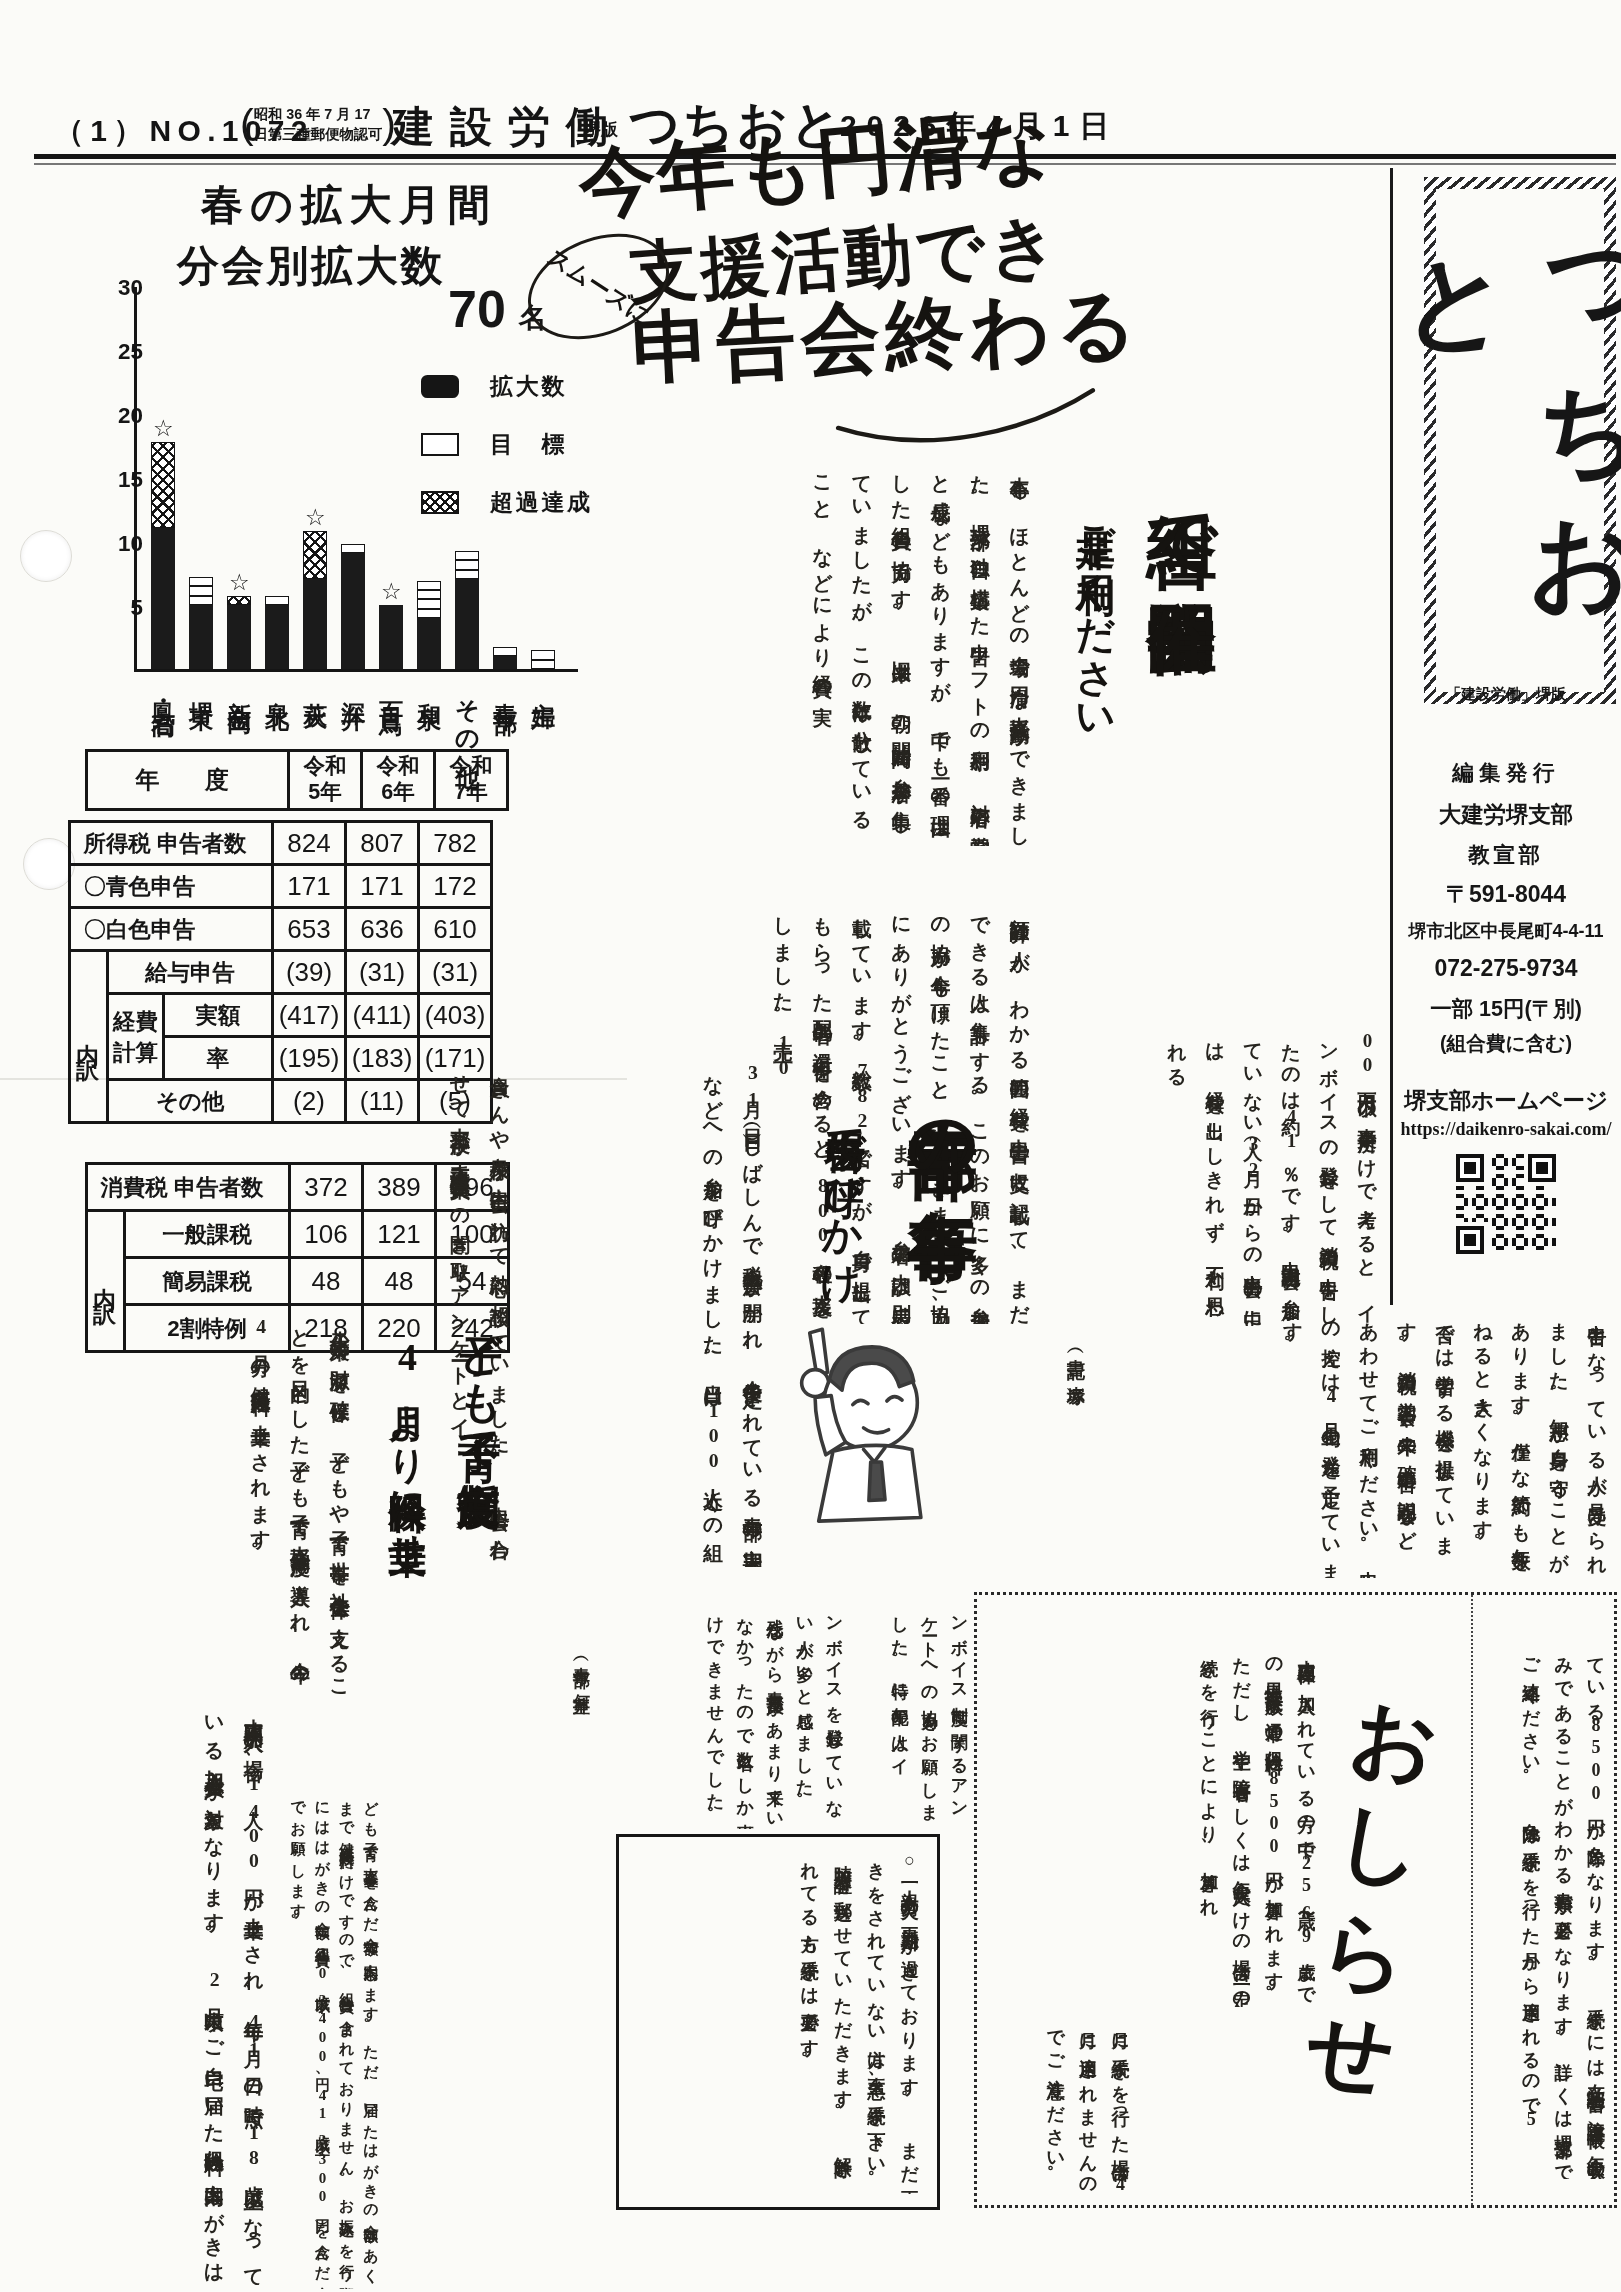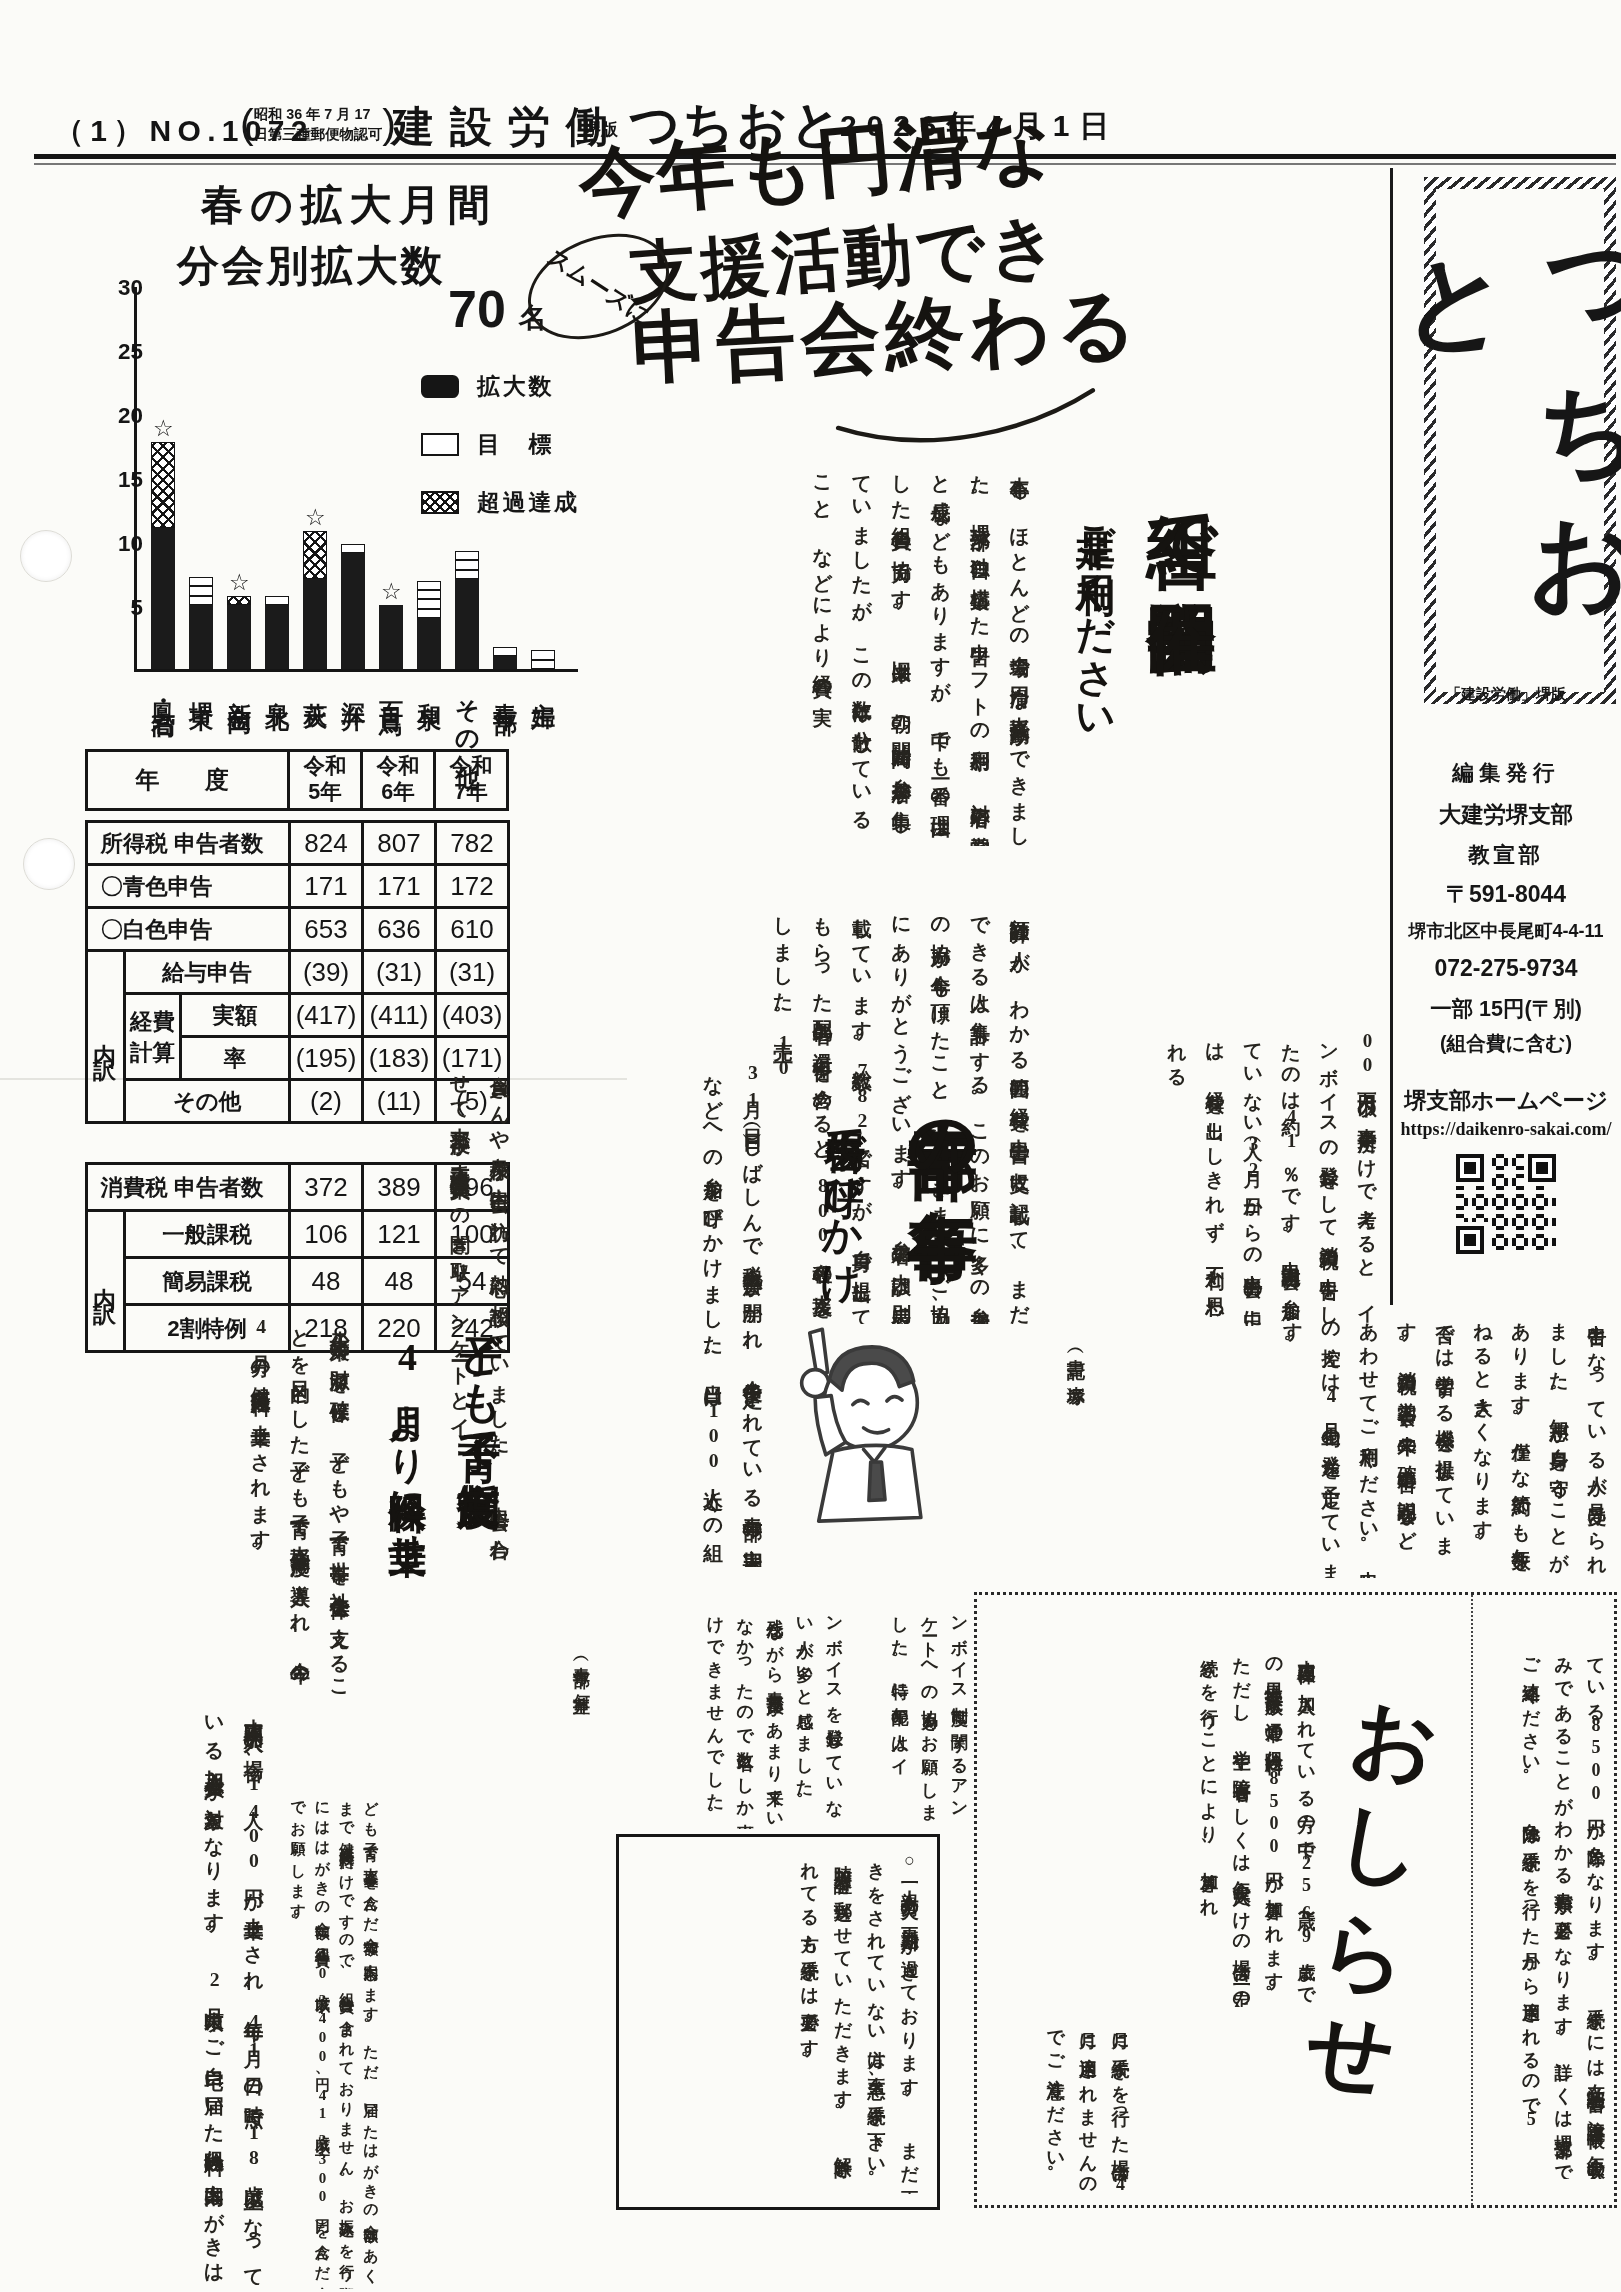--- a/index.html
+++ b/index.html
@@ -23,21 +23,21 @@
   #bar-plot{left:134px;top:287px;width:444px;height:385px;border-left:3.6px solid #151515;border-bottom:3.6px solid #151515;display:flex;align-items:flex-end;padding-left:7.2px;}
   .bar-slot{width:38px;height:100%;display:flex;flex-direction:column;align-items:center;justify-content:flex-end;position:relative;}
   .bar{width:24px;display:flex;flex-direction:column;}
   .seg{width:100%;}
   .seg.solid{background:#1b1b1b;}
   .seg.open{background:#fff;border:1.8px solid #151515;}
   .seg.hatch{border:1.8px solid #151515;background-color:#fff;background-image:repeating-linear-gradient(45deg,#151515 0 2.2px,transparent 2.2px 8px),repeating-linear-gradient(-45deg,#151515 0 2.2px,transparent 2.2px 8px);}
   .bar-star{font-size:23px;line-height:1;margin-bottom:1.8px;color:#111;}
   .bar-label{position:absolute;top:calc(100% + 14.3px);writing-mode:vertical-rl;text-orientation:upright;font-size:24px;font-weight:700;letter-spacing:4.5px;white-space:nowrap;}
   .ytick{position:absolute;right:0;width:41px;text-align:right;font-size:22.4px;font-weight:600;}
-  .leg-row{display:flex;align-items:center;gap:18px;margin-bottom:27px;}
+  .leg-row{display:flex;align-items:center;gap:31px;margin-bottom:27px;}
   .sw{width:38px;height:22.4px;border:2.7px solid #151515;flex:0 0 auto;}
   .sw.solid{background:#151515;border-radius:6.3px;}
   .sw.outline{background:#fff;}
   .sw.crosshatch{background-color:#fff;background-image:repeating-linear-gradient(45deg,#151515 0 2.2px,transparent 2.2px 7.2px),repeating-linear-gradient(-45deg,#151515 0 2.2px,transparent 2.2px 7.2px);}
   .leg-label{font-size:23px;font-weight:700;letter-spacing:2.7px;}
   
   .dt{position:absolute;border-collapse:collapse;table-layout:fixed;background:transparent;}
   .dt td{border:3.1px solid #161616;padding:0 3.6px;text-align:center;font-size:26px;font-weight:500;height:43px;}
   .dt td.lab{text-align:left;padding-left:12.5px;font-size:22.4px;font-weight:600;}
   .dt td.clab{text-align:center;font-size:22.4px;font-weight:600;}
@@ -202,21 +202,21 @@
       </colgroup>
     <tbody>
         <tr style="height:59px;">
       <td class="yearlab">年　度</td>
       <td class="era">令和5年</td>
       <td class="era">令和6年</td>
       <td class="era">令和7年</td>
     </tr>
   </tbody>
     </table>
-  <table class="dt" style="left:85px;top:820px;width:423px;">
+  <table class="dt" style="left:68px;top:820px;width:423px;">
     <colgroup>
         <col style="width:38px">
         <col style="width:56px">
         <col style="width:109px">
         <col style="width:73px">
         <col style="width:73px">
         <col style="width:73px">
       </colgroup>
     <tbody>
         <tr>

